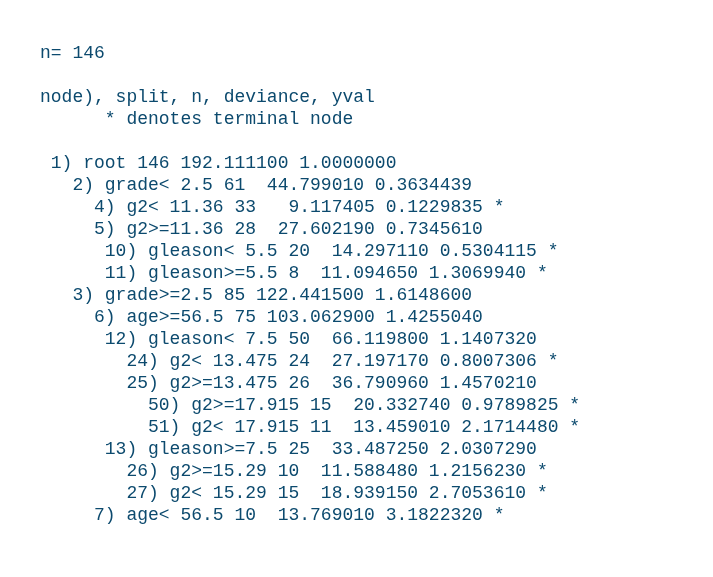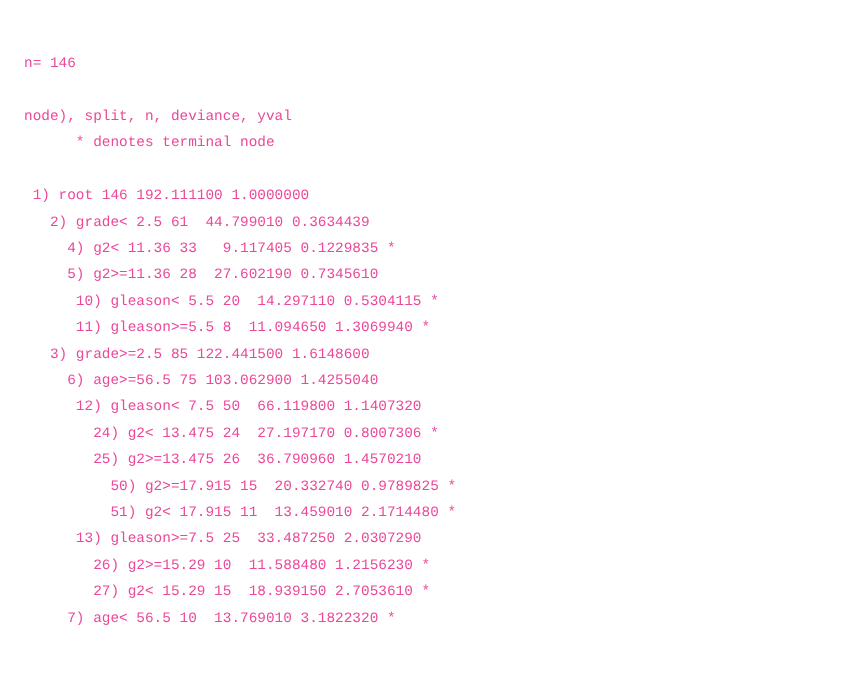--- a/index.html
+++ b/index.html
@@ -4,25 +4,25 @@
   <style>
     html, body {
       margin: 0;
       padding: 0;
       width: 713px;
       height: 577px;
       background: #ffffff;
     }
     .code {
       font-family: "Courier New", Courier, monospace;
-      font-size: 12px;
+      font-size: 18px;
       line-height: 22px;
       white-space: pre;
-      color: #ec4899;
-      padding: 20px 20px 20px 20px;
+      color: #0c4a6e;
+      padding: 20px 20px 20px 40px;
     }
   </style>
 </head>
 <body>
 
 <div class="code">
 <span>n= 146</span>
 
 <span>node), split, n, deviance, yval</span>
 <span>      * denotes terminal node</span>

